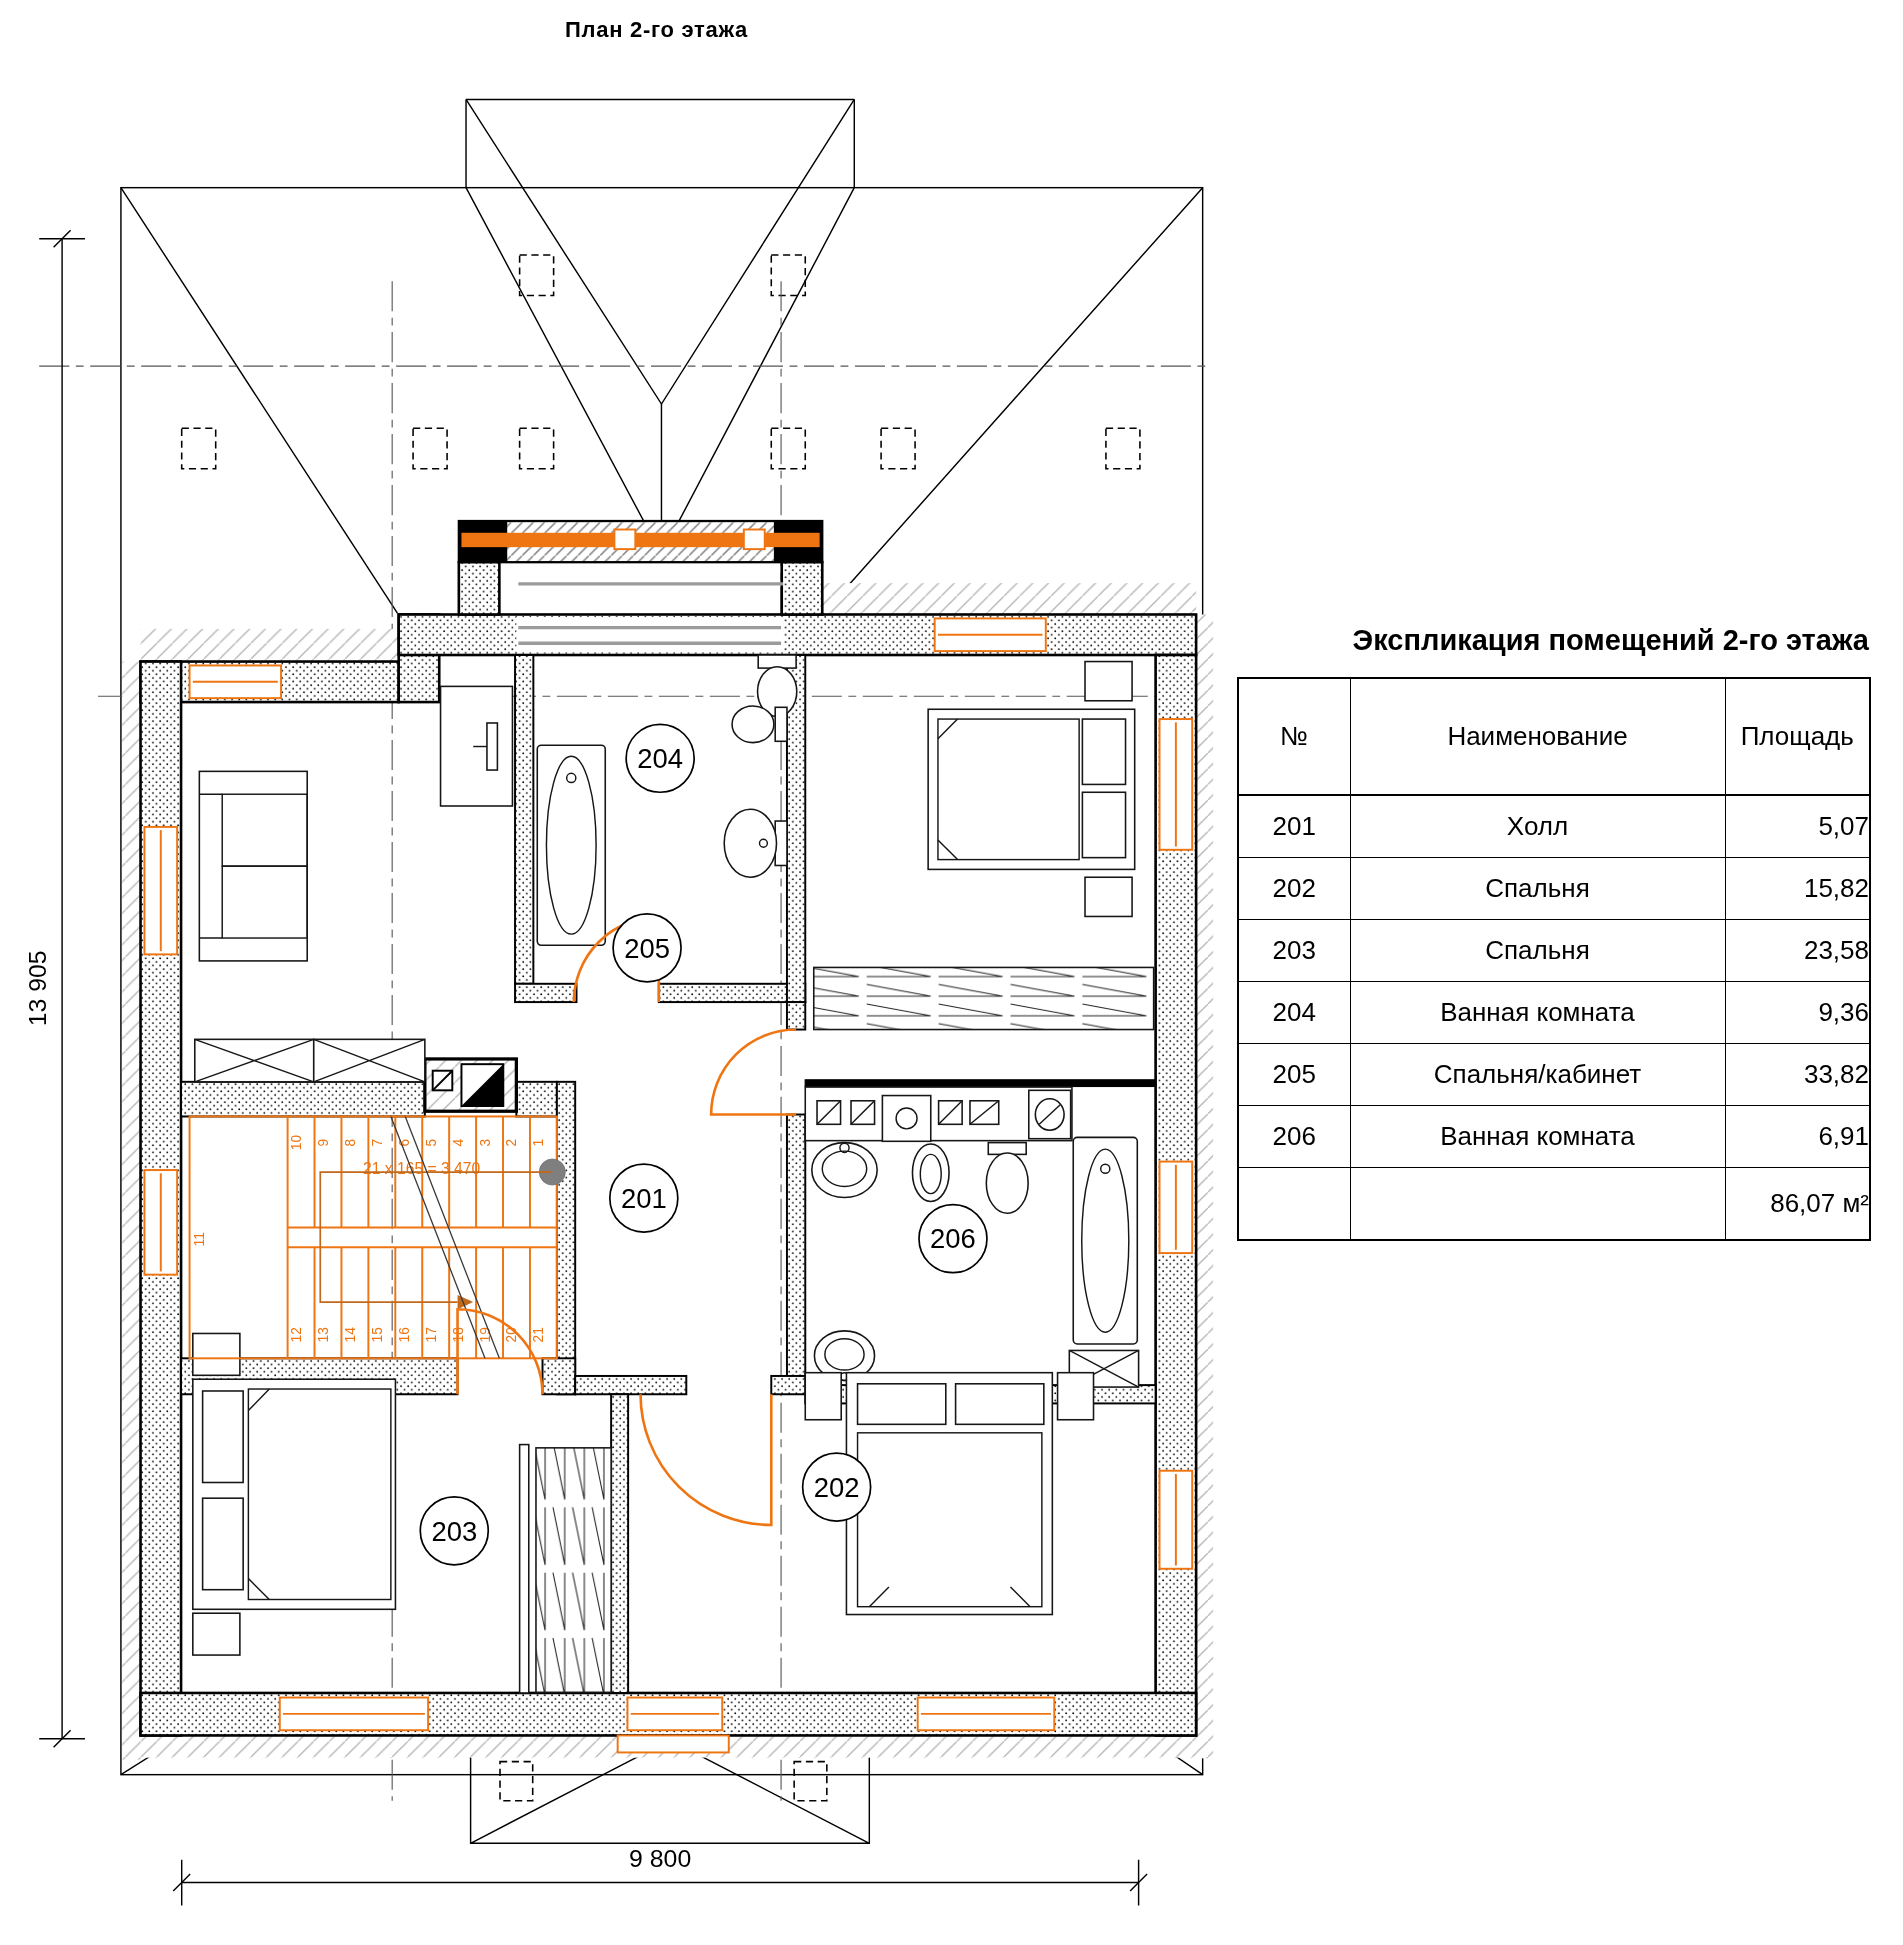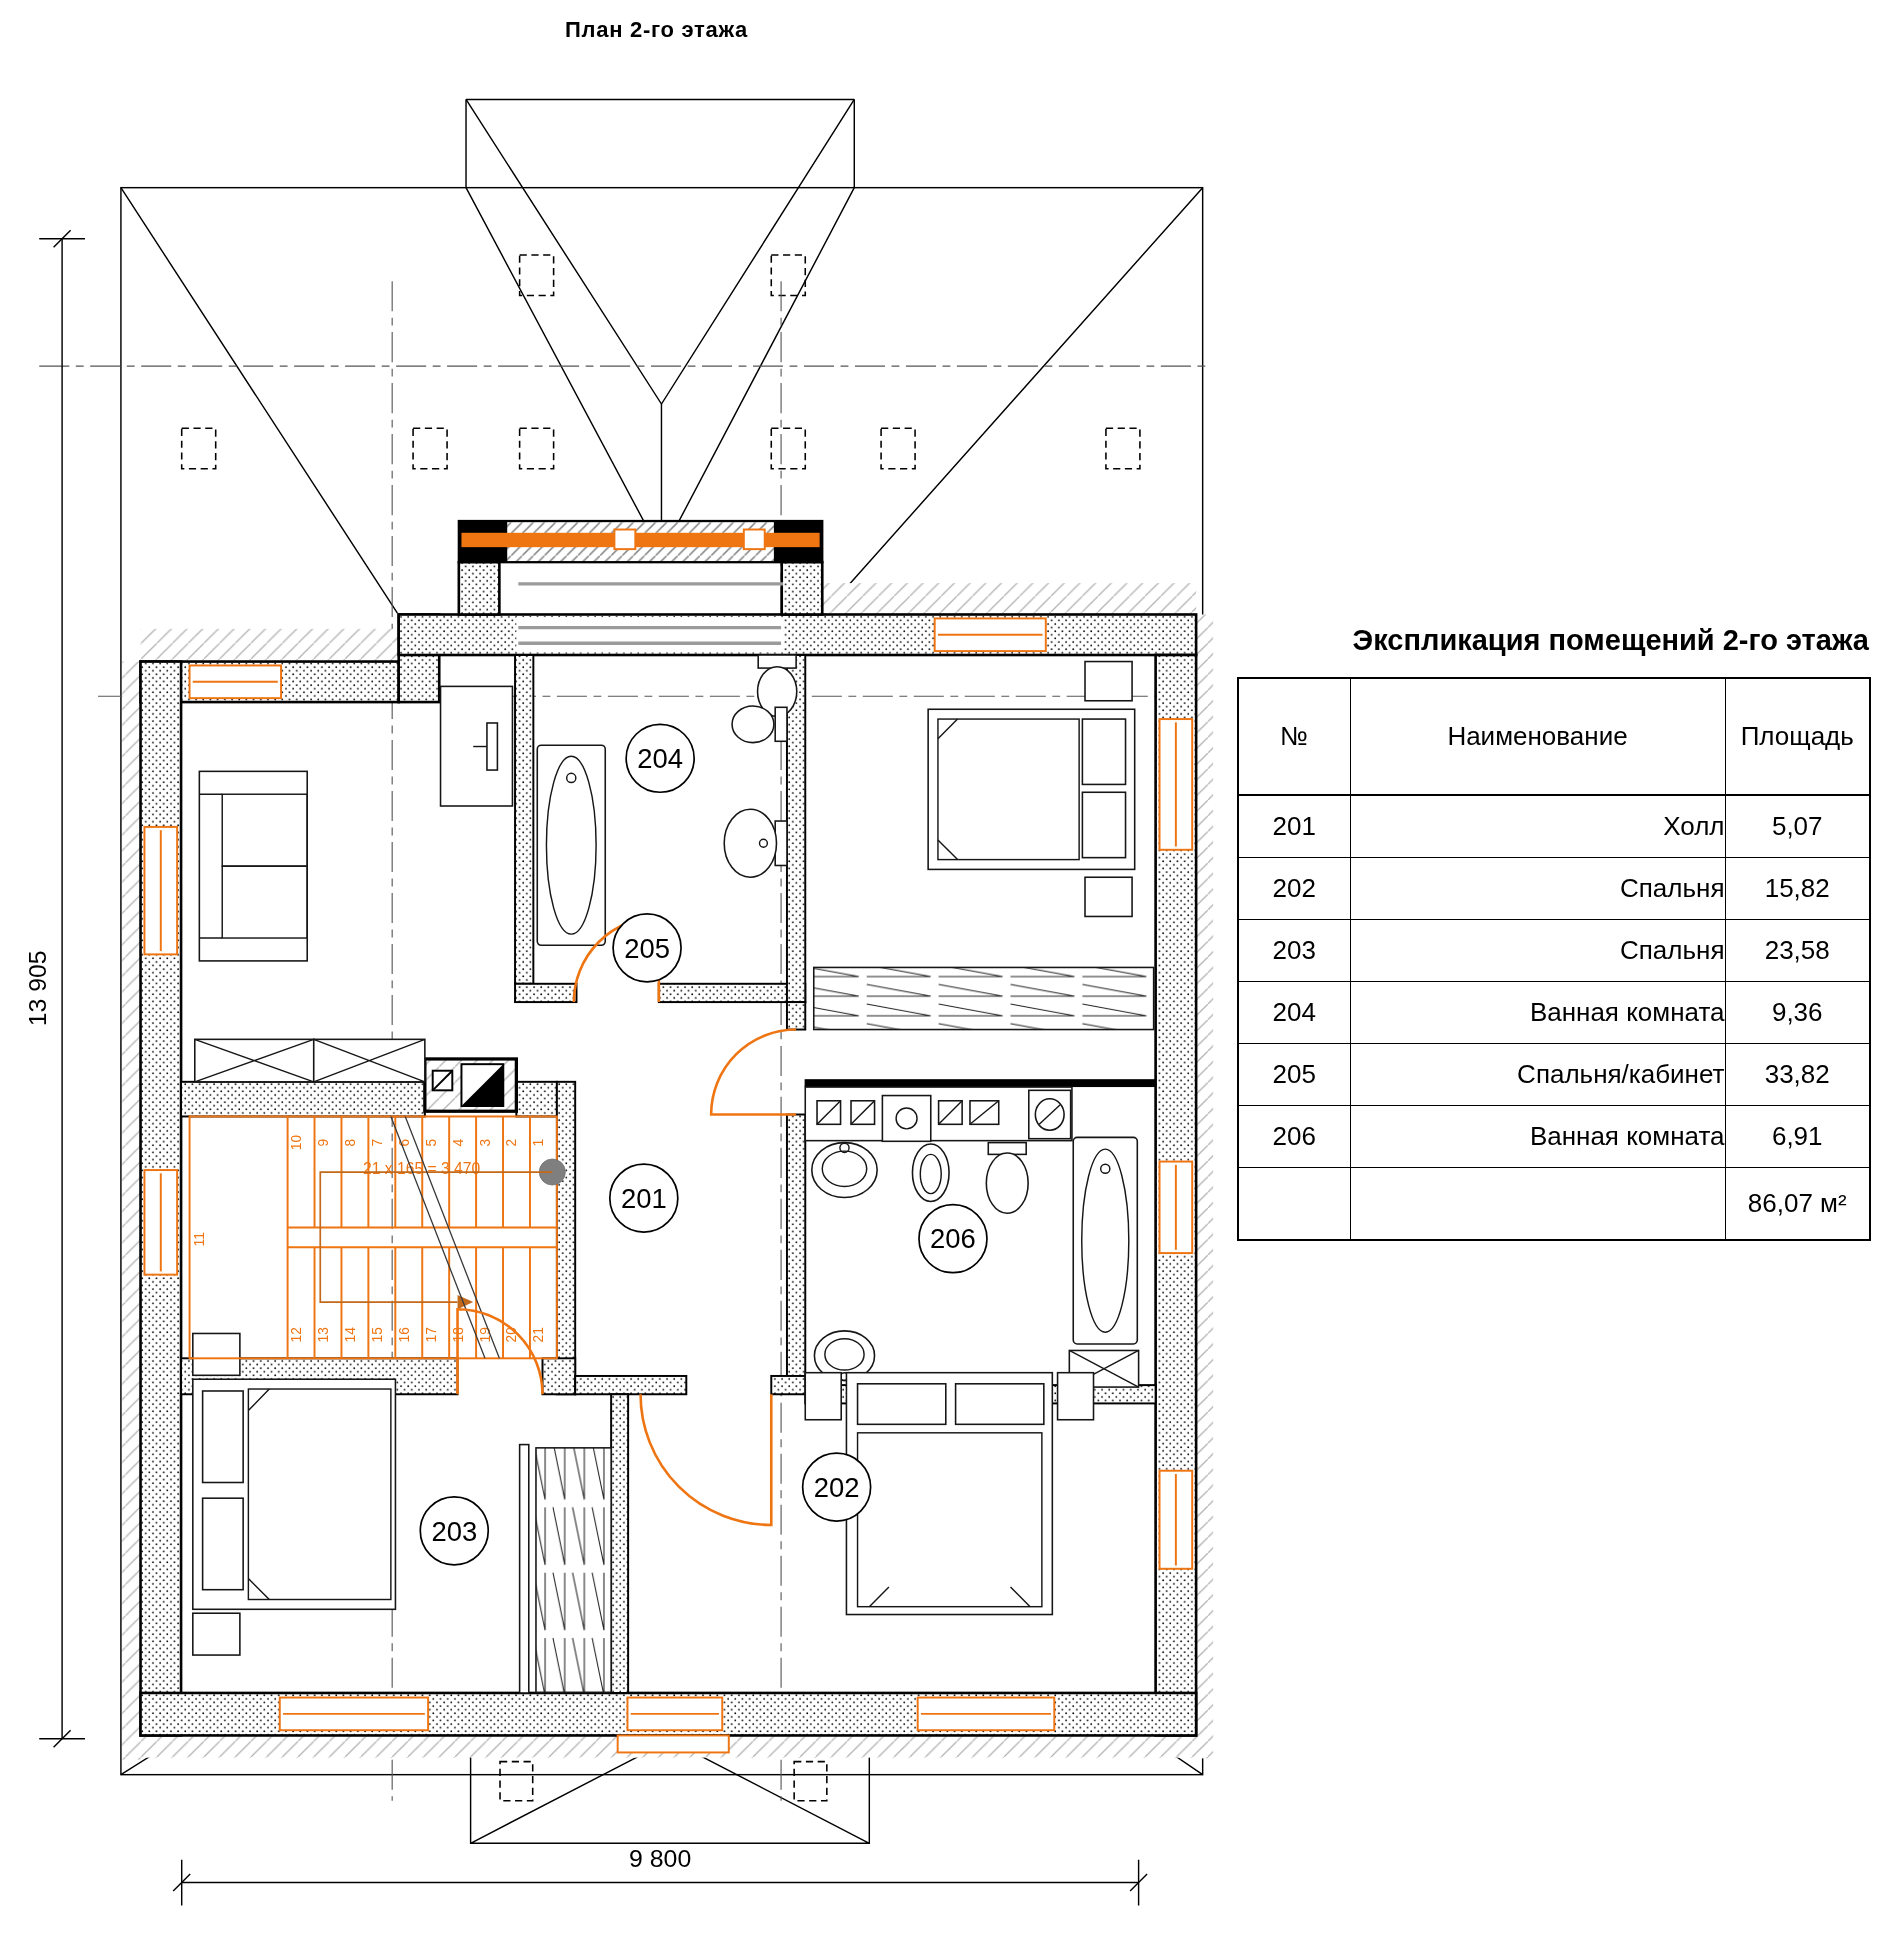--- a/index.html
+++ b/index.html
@@ -24,22 +24,22 @@
   }
   table.sched-table col.c-num{width:112px;}
   table.sched-table col.c-name{width:375px;}
   table.sched-table col.c-area{width:145px;}
   table.sched-table th, table.sched-table td{
     border:1.3px solid #000;padding:0;vertical-align:middle;
     height:61px;line-height:1.1;background:#fff;overflow:hidden;
   }
   table.sched-table thead th{height:115px;font-weight:normal;text-align:center;border-bottom:2px solid #000;}
   td.cell-num{text-align:center;}
-  td.cell-name{text-align:right;padding-left:14.4px;}
-  td.cell-area{text-align:center;}
+  td.cell-name{text-align:center;padding-left:14.4px;}
+  td.cell-area{text-align:right;}
   tr.total-row td{height:71px;}
   svg text{font-family:"Liberation Sans", sans-serif;}
   .roof{stroke:#000;stroke-width:2.2;fill:none;}
   .dsq{stroke:#000;stroke-width:2.4;fill:none;stroke-dasharray:11 7;}
   .axis{stroke:#555;stroke-width:1.7;fill:none;stroke-dasharray:46 10 12 10;}
   .wall{fill:url(#p-dots);stroke:#000;stroke-width:4;}
   .iwall{fill:url(#p-dots);stroke:#000;stroke-width:3;}
   .bwall{fill:#000;stroke:#000;stroke-width:2;}
   .hwall{fill:url(#p-hatch);stroke:#000;stroke-width:3.5;}
   .hlight{fill:url(#p-hatchlite);stroke:none;}

